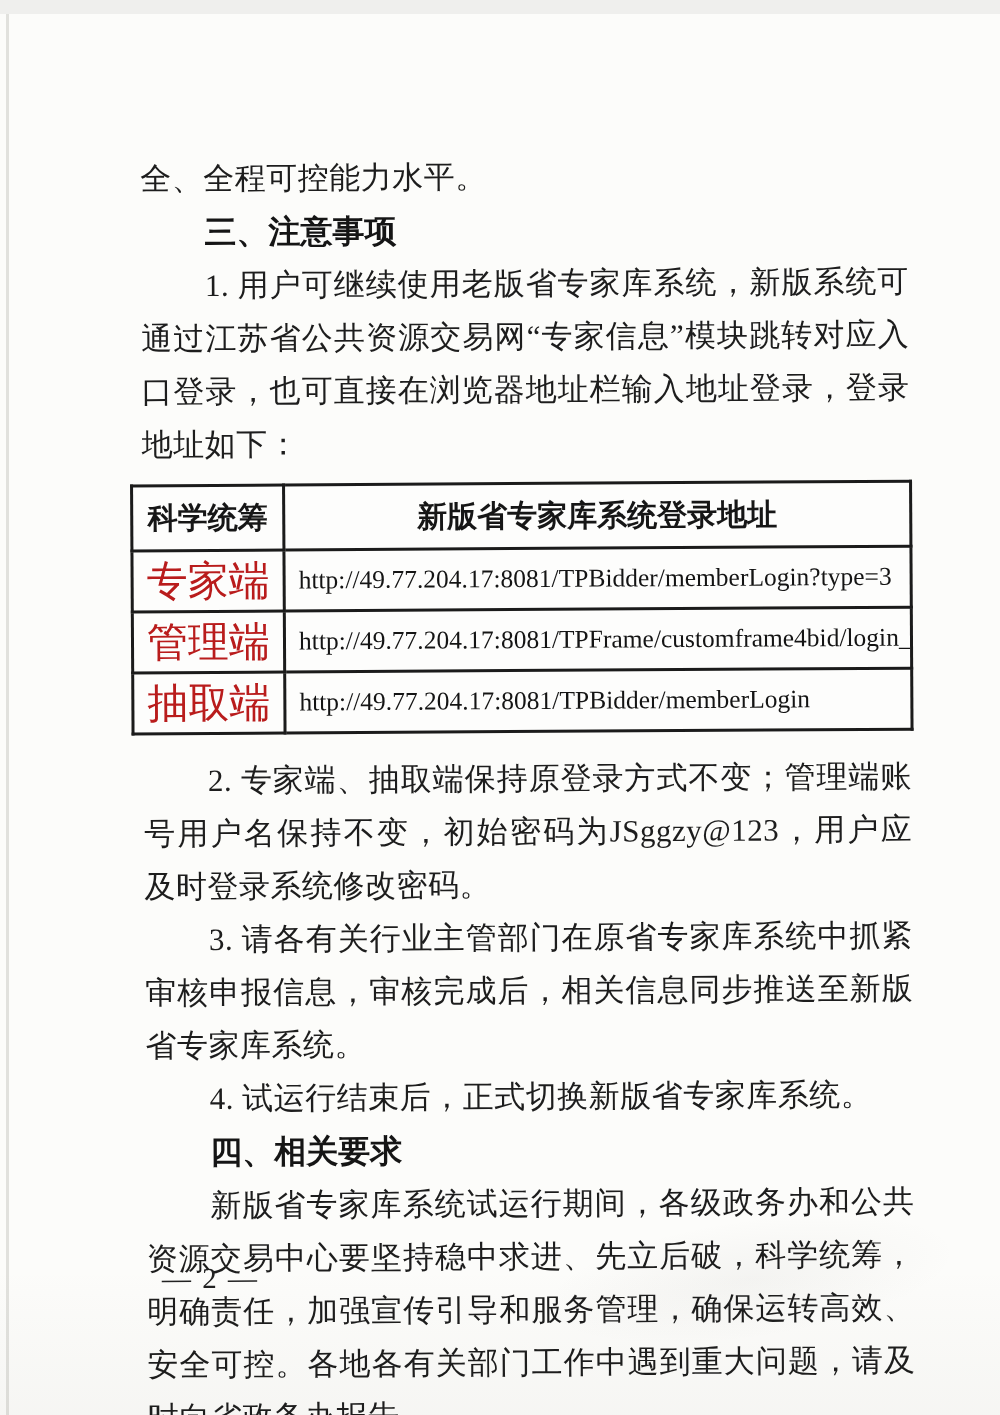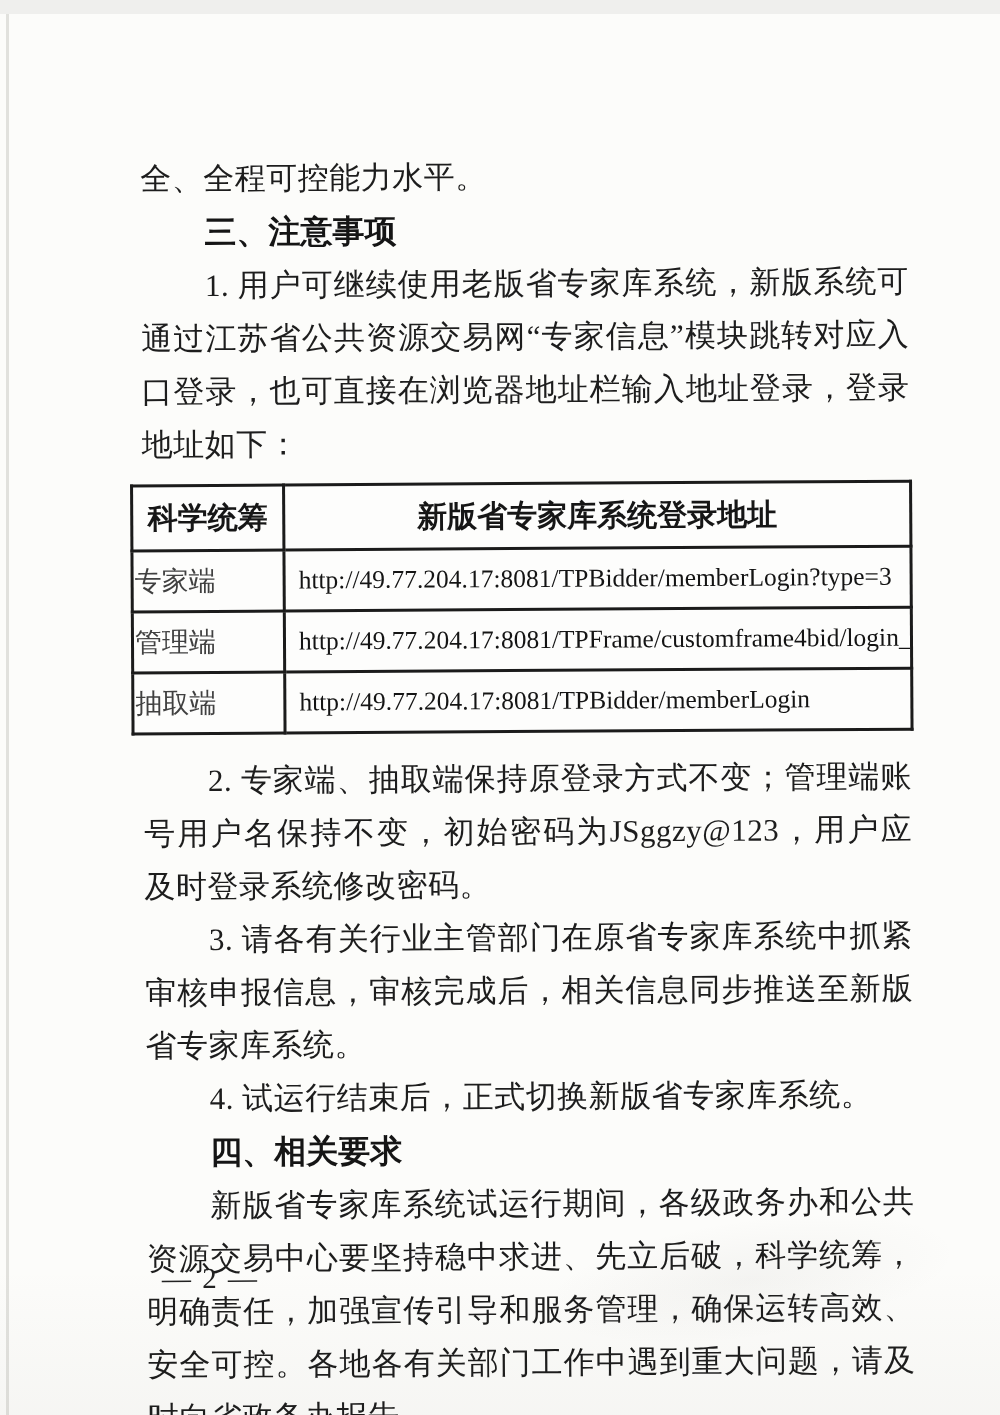--- a/index.html
+++ b/index.html
@@ -60,24 +60,24 @@
   }
   table.login-table th {
     height:60px;
     font-family:"Liberation Sans","DejaVu Sans",sans-serif;
     font-weight:700;
     font-size:30px;
     text-align:center;
     color:#161616;
   }
   td.port-cell {
-    text-align:left;
-    font-size:27px;
+    text-align:center;
+    font-size:41px;
     height:56px;
-    color:#404040;
+    color:#b91c1c;
   }
   col.c-port { width:152px; }
   td.url-cell {
     font-size:25.5px;
     padding:0 8px 0 13px;
     white-space:nowrap;
     overflow:hidden;
     letter-spacing:0;
     color:#141414;
   }

